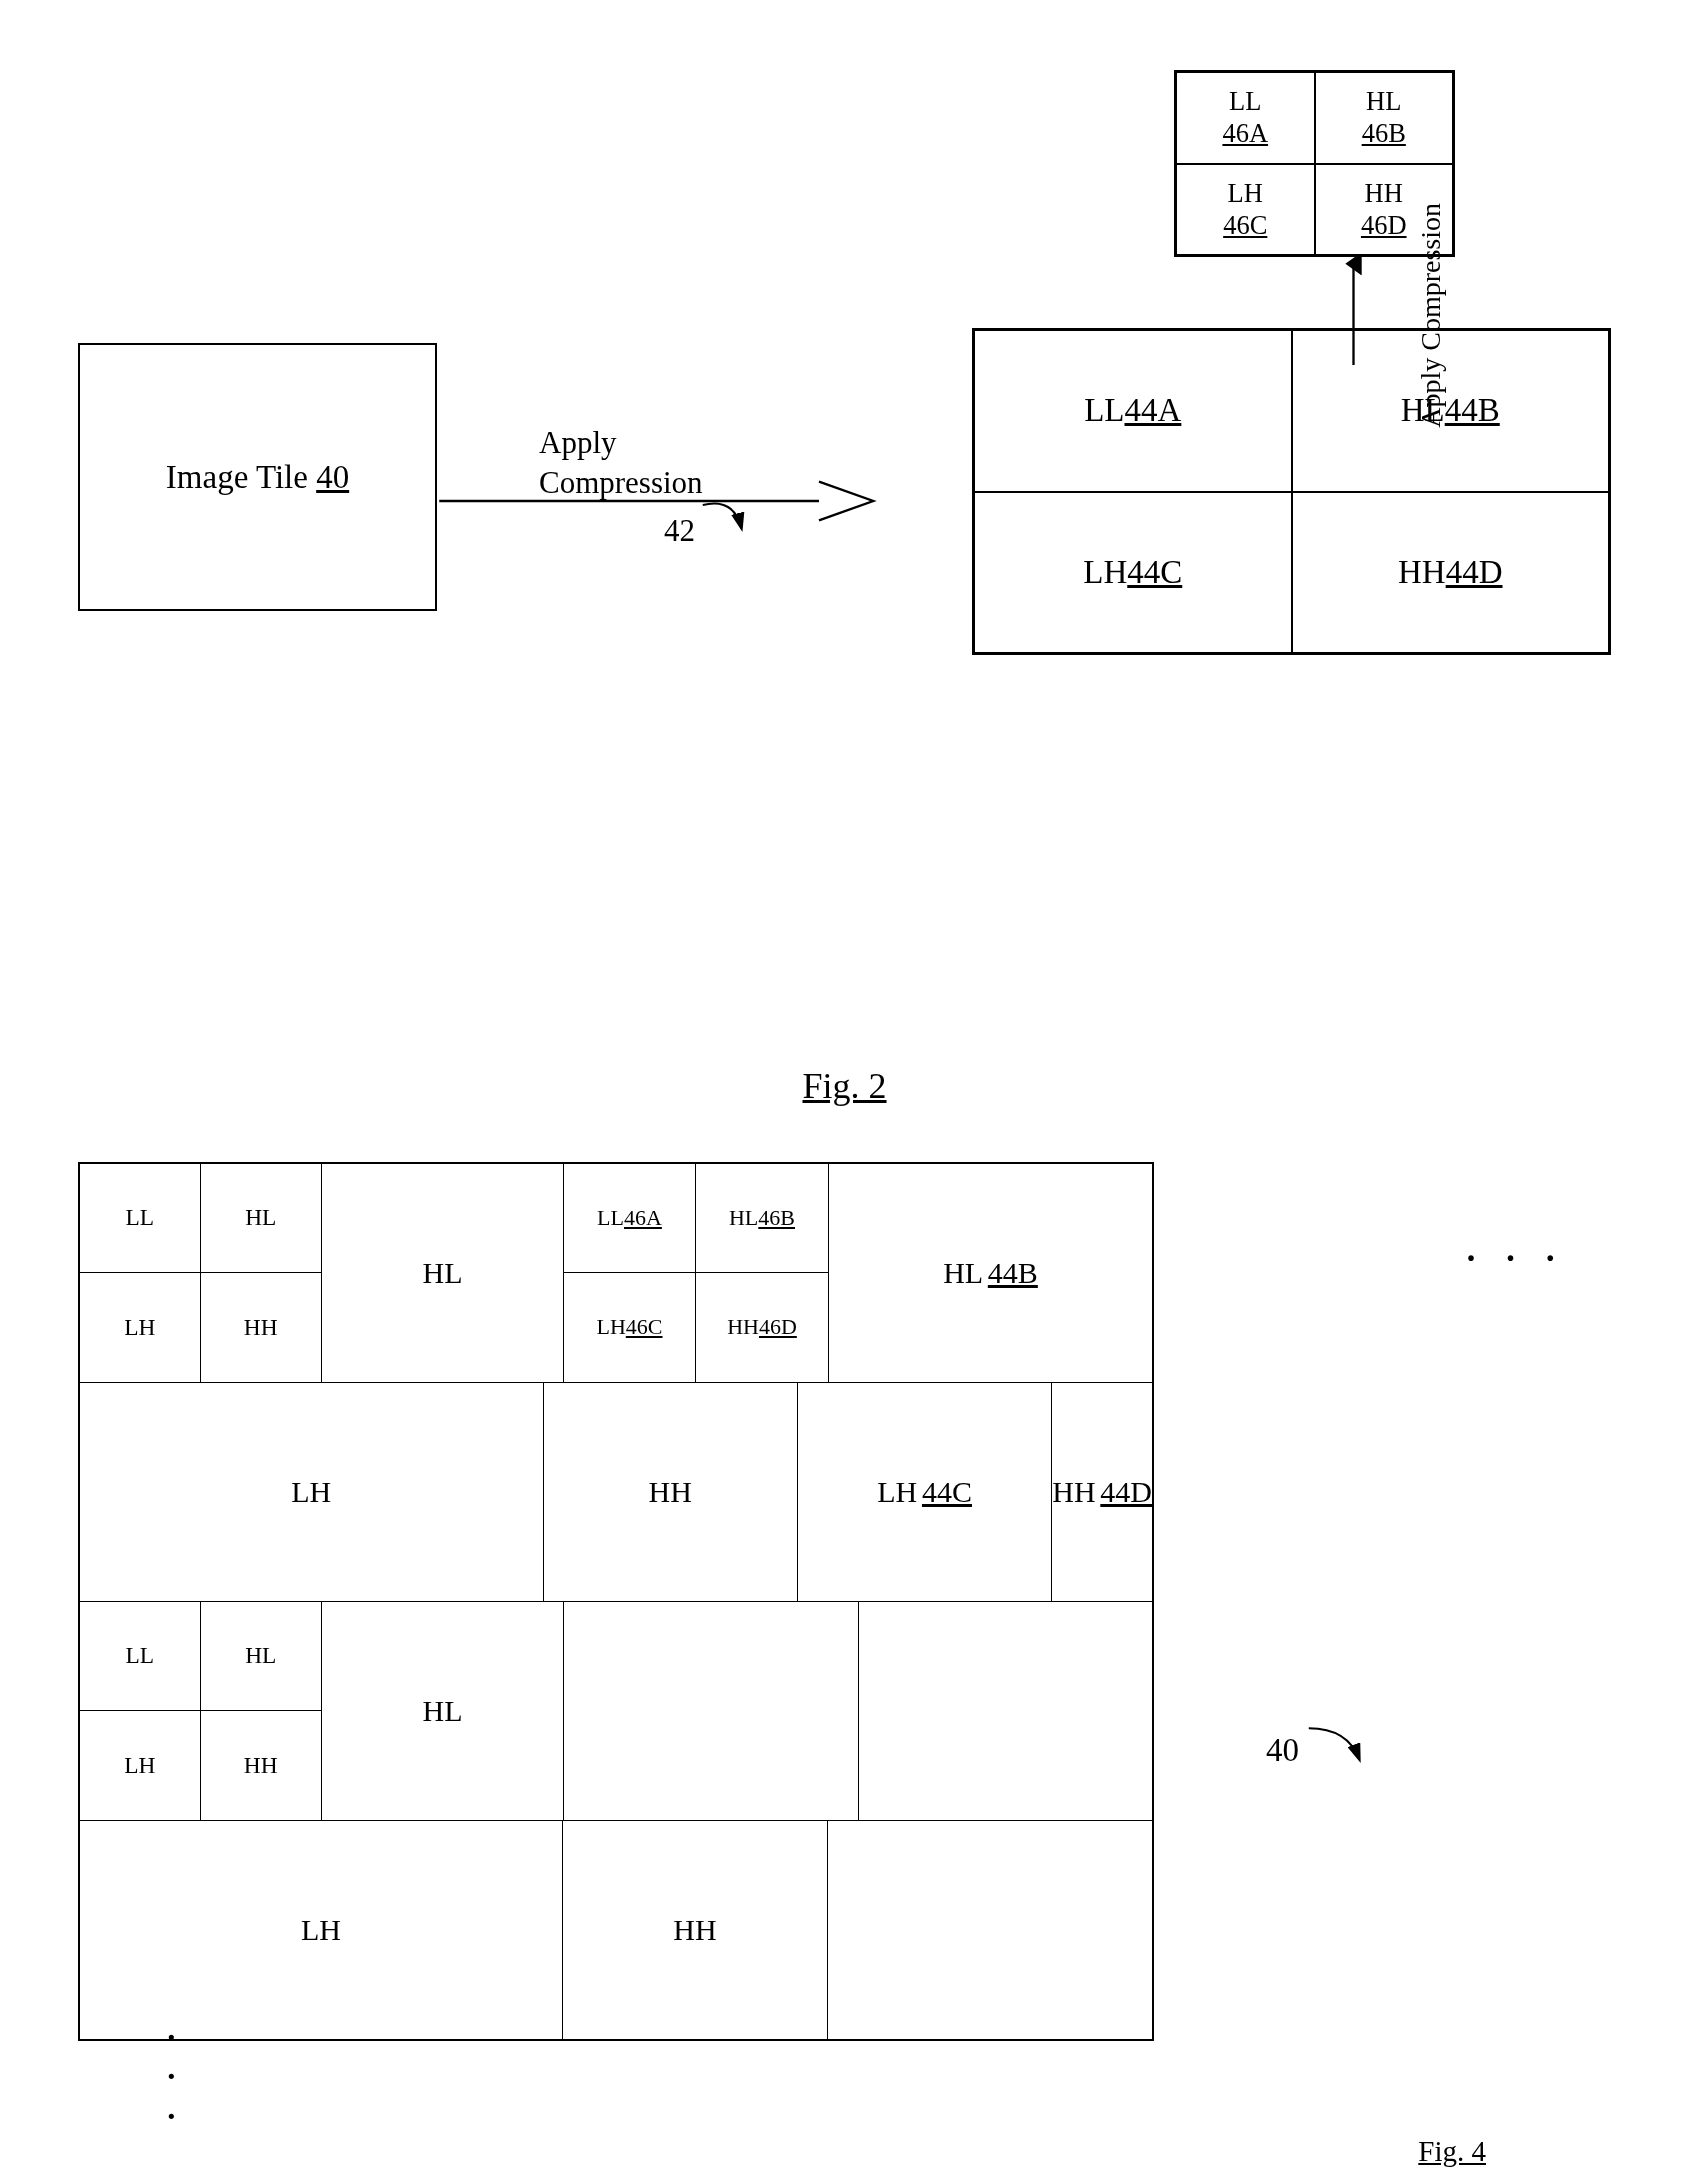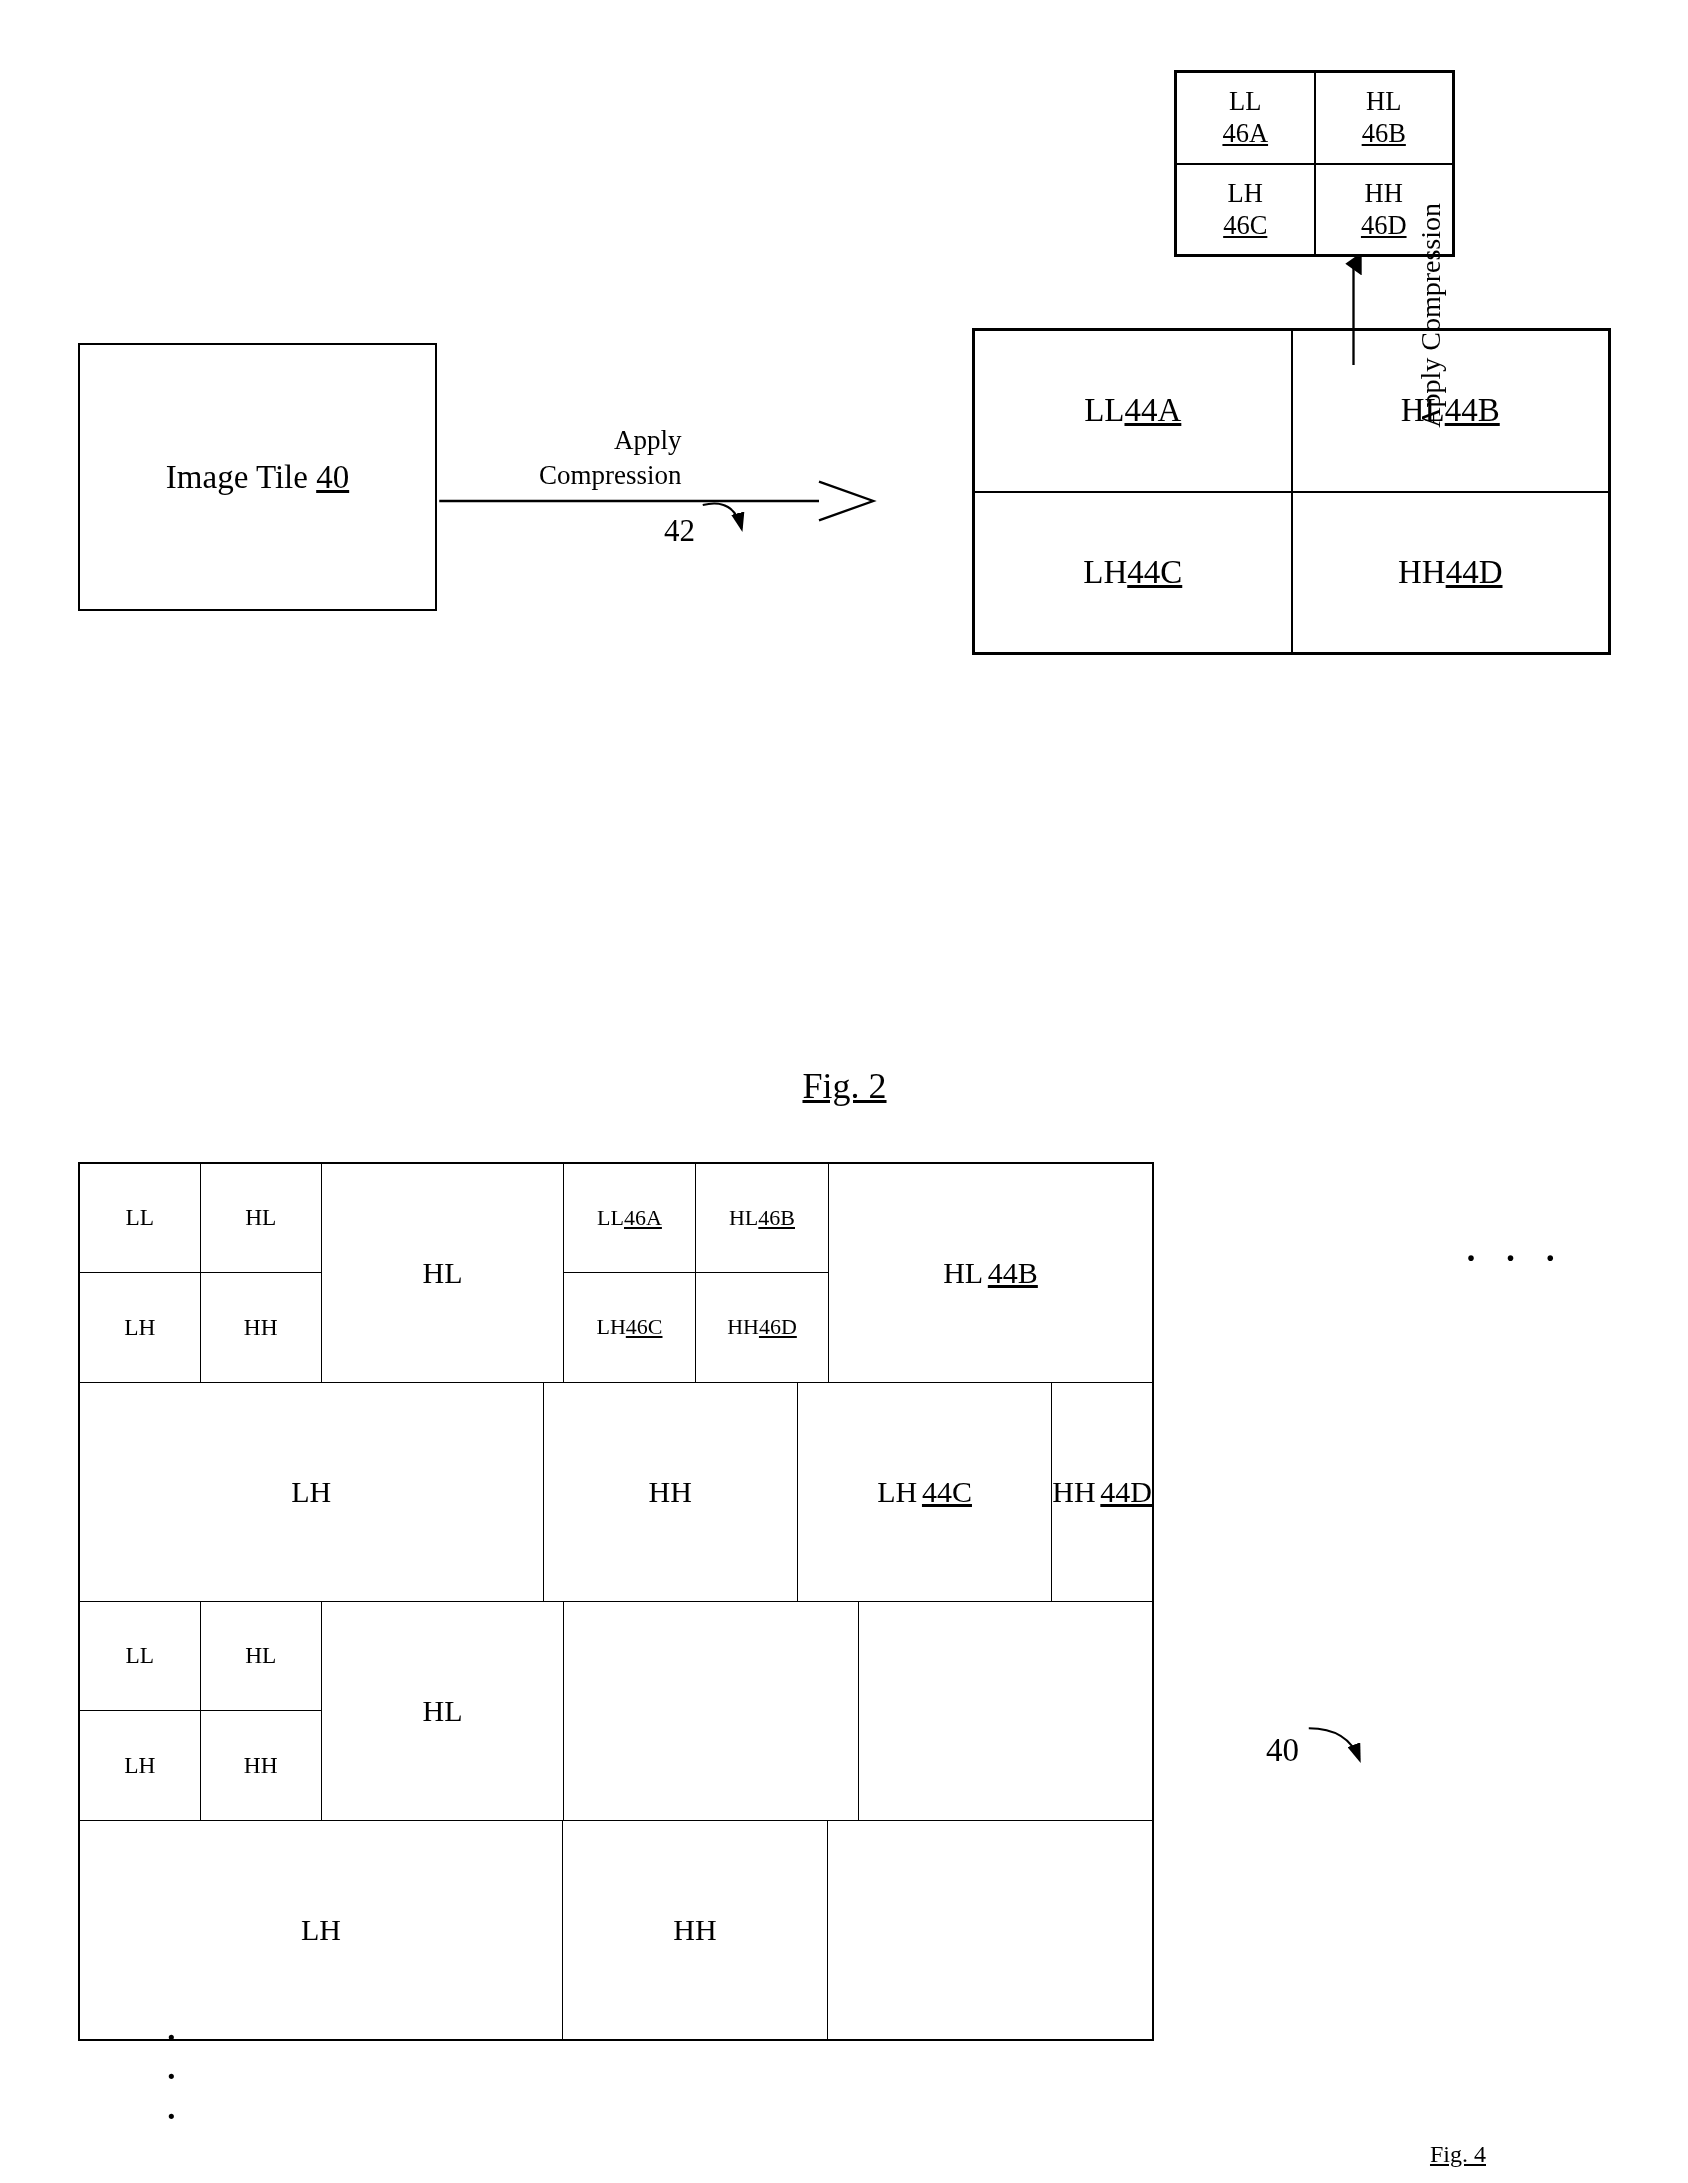--- a/index.html
+++ b/index.html
@@ -158,21 +158,21 @@
           <marker id="arrowhead-right" markerWidth="12" markerHeight="9" refX="10" refY="4.5" orient="auto">
             <polygon points="0 9, 12 4.5, 0 0" fill="#000"></polygon>
           </marker>
         </defs>
 
         <line x1="0" y1="40" x2="490" y2="40" stroke="#000" stroke-width="3"></line>
 
         <polyline points="490,15 560,40 490,65" fill="none" stroke="#000" stroke-width="3"></polyline>
       </svg>
       
-      <div style="position:absolute; left:101px; top:-47px; font-size:27px; text-align:right; line-height:1.3;">
+      <div style="position:absolute; left:101px; top:-47px; font-size:31px; text-align:left; line-height:1.3;">
         Apply<br>Compression
       </div>
       
       <div style="position:absolute; left:226px; top:43px; font-size:31px;">
         42
         <svg width="62" height="47" style="position:absolute; left:31px; top:-15.6px;" viewBox="0 0 80 60">
           <defs>
             <marker id="arrowhead-curve" markerWidth="10" markerHeight="7" refX="8" refY="3.5" orient="auto">
               <polygon points="0 7, 10 3.5, 0 0" fill="#000"></polygon>
             </marker>
@@ -274,18 +274,18 @@
           </marker>
         </defs>
         <path d="M 10,5 Q 60,5 75,45" fill="none" stroke="#000" stroke-width="2.5" marker-end="url(#arrowhead-40)"></path>
       </svg>
     </div>
 
     <div style="position:absolute; left:117px; bottom:47px; font-size:44px; line-height:0.9; text-align:center;">
       ·<br>·<br>·
     </div>
 
-    <div style="position:absolute; bottom:15.6px; right:156px; font-size:24px; text-decoration:underline;margin-left:36px;">Fig. 4</div>
+    <div style="position:absolute; bottom:15.6px; right:156px; font-size:29px; text-decoration:underline;margin-left:36px;">Fig. 4</div>
 
   </div>
 
 </div>
 
 
 </body></html>

